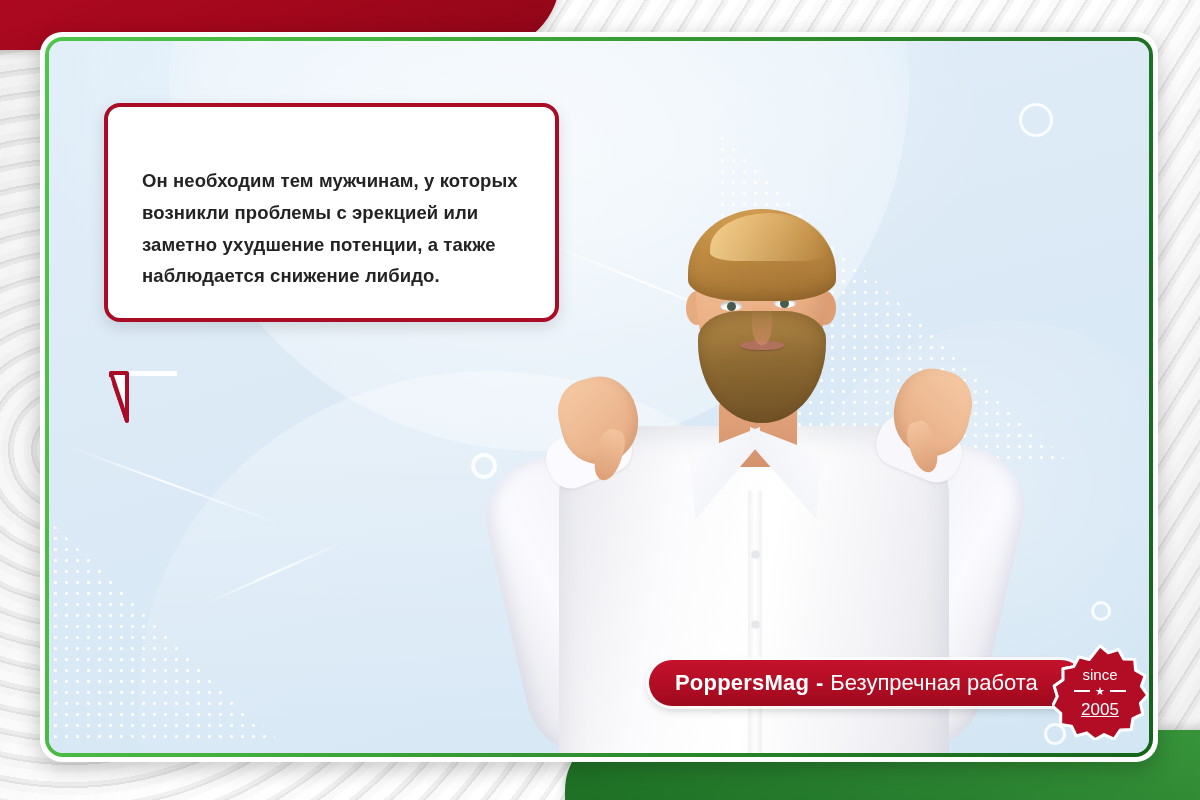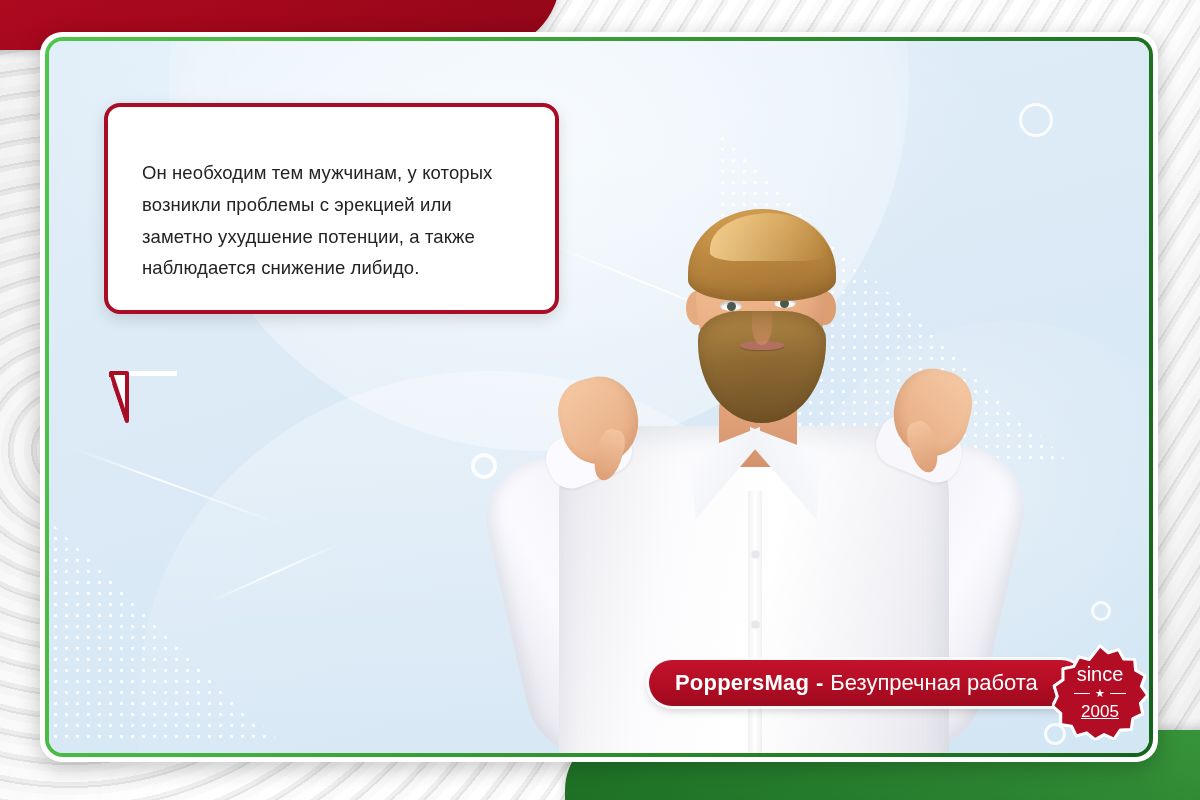--- a/index.html
+++ b/index.html
@@ -267,21 +267,21 @@
     padding:30px 34px 26px 34px;
     box-shadow:0 5px 16px rgba(0,0,0,.13);
     z-index:6;
   }
   #speech-bubble p{
     font-size:18.5px;
     line-height:1.72;
     color:#232323;
     letter-spacing:.1px;
   }
-  #bubble-para-2{ margin-top:20px; }
+  #bubble-para-2{ margin-top:28px;font-weight:bold; }
   #bubble-tail{
     position:absolute; left:55px; top:60px;
     width:68px; height:52px; z-index:7;
   }
   #bubble-tail svg{ display:block; }
 
   
   #brand-banner{
     position:absolute; left:600px; top:619px;
     height:46px;
@@ -301,21 +301,21 @@
     width:96px; height:96px;
     z-index:9;
     filter:drop-shadow(0 0 0 #fff);
   }
   #since-badge svg{ display:block; }
   #badge-text{
     position:absolute; inset:0;
     display:flex; flex-direction:column; align-items:center; justify-content:center;
     color:#fff; line-height:1;
   }
-  #badge-since{ font-size:20px; }
+  #badge-since{ font-size:15px; }
   #badge-rule{
     display:flex; align-items:center; gap:5px;
     margin:4px 0 4px 0; font-size:9px; color:#fff;
   }
   #badge-rule .bar{ display:block; width:16px; height:1.5px; background:#fff; }
   #badge-star{ font-size:11px; line-height:1; }
   #badge-year{ font-size:17px;text-decoration:underline; }
 </style>
 </head>
 <body>

